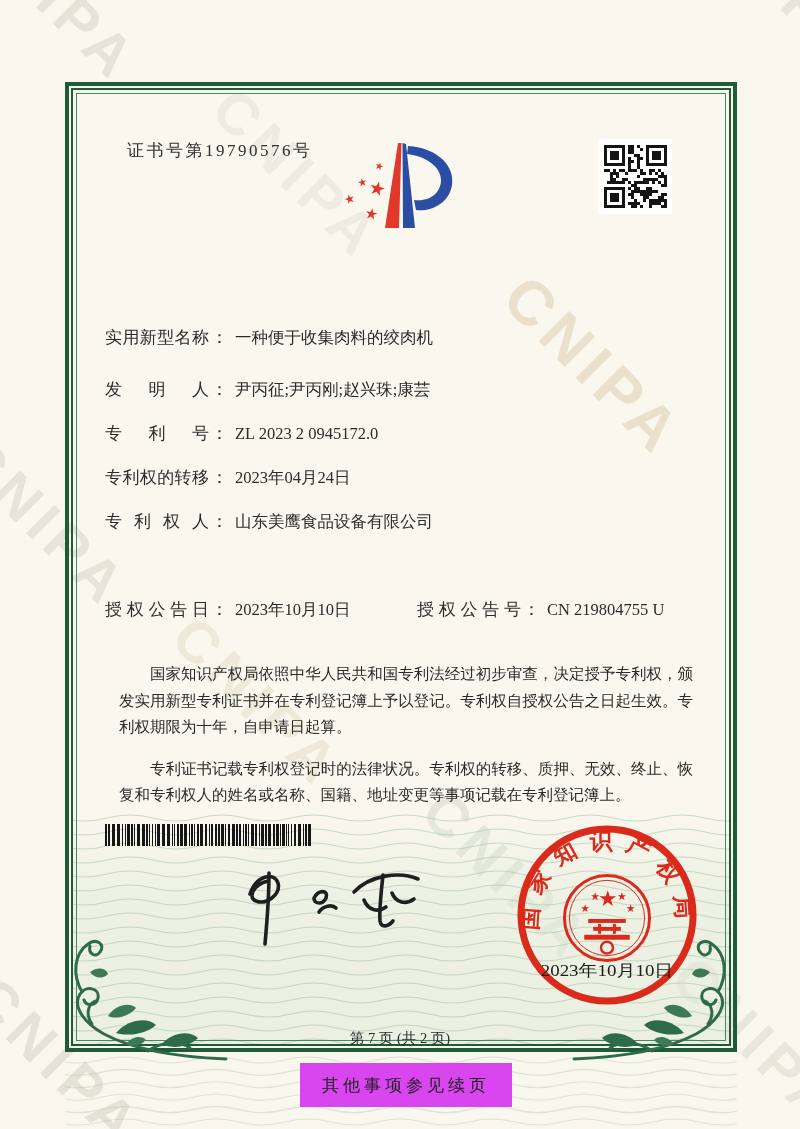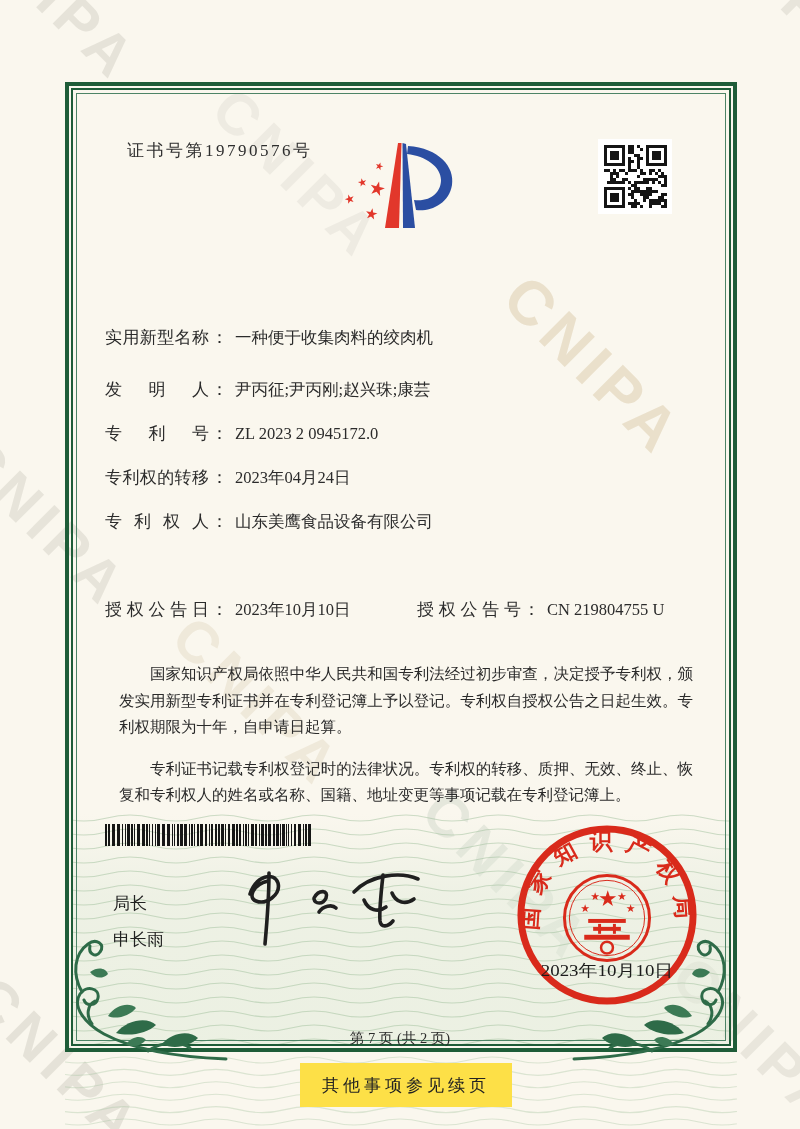--- a/index.html
+++ b/index.html
@@ -58,21 +58,21 @@
   .barcode{position:absolute;left:105px;top:824px;width:215px;height:22px;z-index:2;}
   .sig-label{position:absolute;left:113px;top:886px;z-index:2;font-family:"Liberation Sans",sans-serif;
              font-size:17px;color:#222;line-height:36px;}
   .signature{position:absolute;left:222px;top:862px;width:215px;height:95px;z-index:2;}
 
   .seal{position:absolute;left:513px;top:821px;width:188px;height:188px;z-index:2;}
   .seal svg{width:100%;height:100%;}
   .seal text{font-family:"Liberation Serif",serif;}
 
   .page-info{position:absolute;left:0;right:0;top:1029px;text-align:center;font-size:14.5px;color:#2b2b2b;z-index:2;}
-  .cont-box{position:absolute;left:300px;top:1063px;width:212px;height:44px;background:#fde047;z-index:2;
+  .cont-box{position:absolute;left:300px;top:1063px;width:212px;height:44px;background:#d946ef;z-index:2;
             display:flex;align-items:center;justify-content:center;}
   .cont-note{font-size:17px;letter-spacing:4px;color:#222;}
 </style>
 </head>
 <body>
 
 <div class="page">
 
   <div class="wm wm1">CNIPA</div>
   <div class="wm wm2">CNIPA</div>
@@ -391,24 +391,20 @@
       <rect x="181" y="0" width="1" height="22"></rect>
       <rect x="183" y="0" width="1" height="22"></rect>
       <rect x="186" y="0" width="1" height="22"></rect>
       <rect x="189" y="0" width="2" height="22"></rect>
       <rect x="193" y="0" width="3" height="22"></rect>
       <rect x="198" y="0" width="1" height="22"></rect>
       <rect x="200" y="0" width="2" height="22"></rect>
       <rect x="203" y="0" width="3" height="22"></rect>
     </svg>
 
-  <div class="sig-label">
-    <div>局长</div>
-    <div>申长雨</div>
-  </div>
 
   <svg class="signature" viewBox="0 0 215 95">
     <g stroke="#1F1F1F" stroke-width="3.6" fill="none" stroke-linecap="round" stroke-linejoin="round">
       <path d="M28 32 C34 14 52 9 56 21 C59 33 44 43 34 39 C26 36 30 23 46 19"></path>
       <path d="M47 11 C47 31 45 60 43 82"></path>
       <path d="M92 36 C97 27 107 28 104 36 C101 43 93 42 92 37"></path>
       <path d="M97 50 C101 44 110 42 114 46"></path>
       <path d="M132 30 C148 13 178 9 196 17"></path>
       <path d="M161 13 C159 31 157 49 158 59 C159 66 166 65 171 59"></path>
       <path d="M142 38 C146 48 156 51 164 45"></path>

